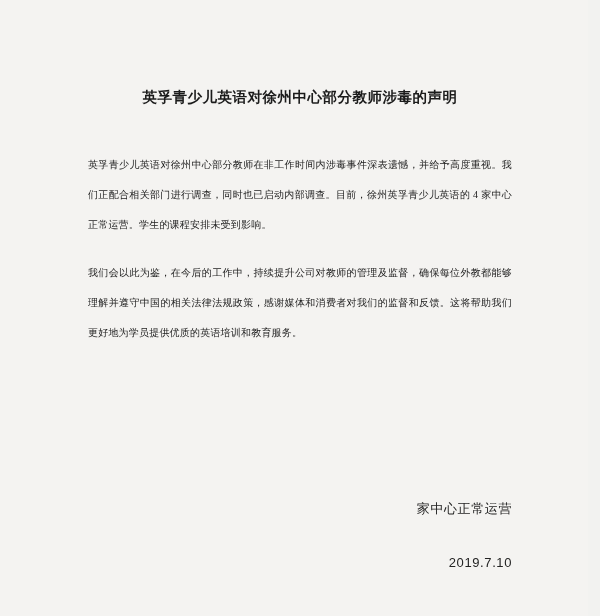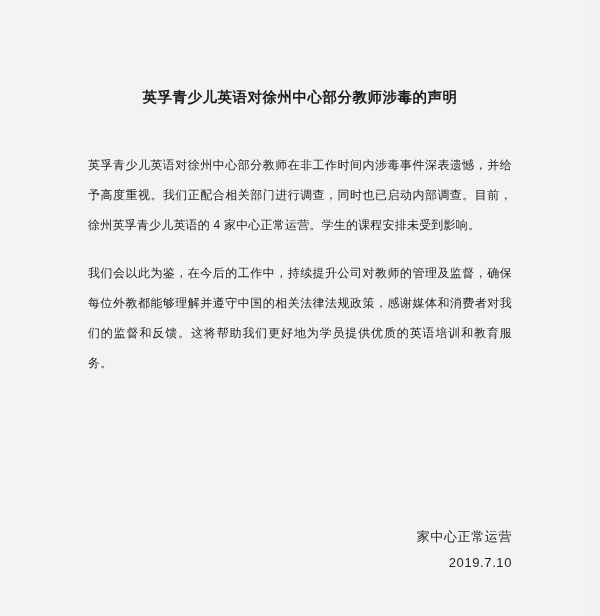--- a/index.html
+++ b/index.html
@@ -40,27 +40,28 @@
     letter-spacing: 0.5px;
     line-height: 22px;
   }
   .body-block {
     position: absolute;
     left: 88px;
     top: 150px;
     width: 424px;
   }
   .para {
-    font-size: 12px;
+    font-size: 10px;
     color: #232323;
     line-height: 30px;
     text-align: justify;
     text-justify: inter-ideograph;
     margin: 0 0 18px 0;
     letter-spacing: 0.2px;
+    font-family: Liberation Serif, serif;
   }
   .para:last-child {
     margin-bottom: 0;
   }
   .signature {
     position: absolute;
     right: 88px;
     bottom: 40px;
     text-align: right;
   }
@@ -68,20 +69,21 @@
     font-size: 13px;
     color: #232323;
     line-height: 26px;
     letter-spacing: 0.6px;
   }
   .sign-date {
     font-size: 13px;
     color: #232323;
     line-height: 26px;
     letter-spacing: 0.6px;
+    margin-top: 28px;
   }
 </style>
 </head>
 <body>
 
 <div class="page">
   <div class="sheet">
 
     <div class="doc-title">英孚青少儿英语对徐州中心部分教师涉毒的声明</div>
 

